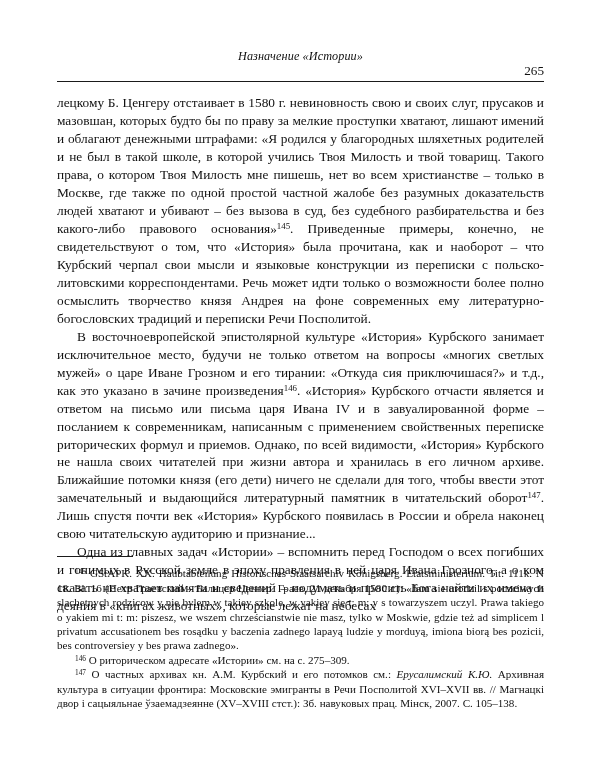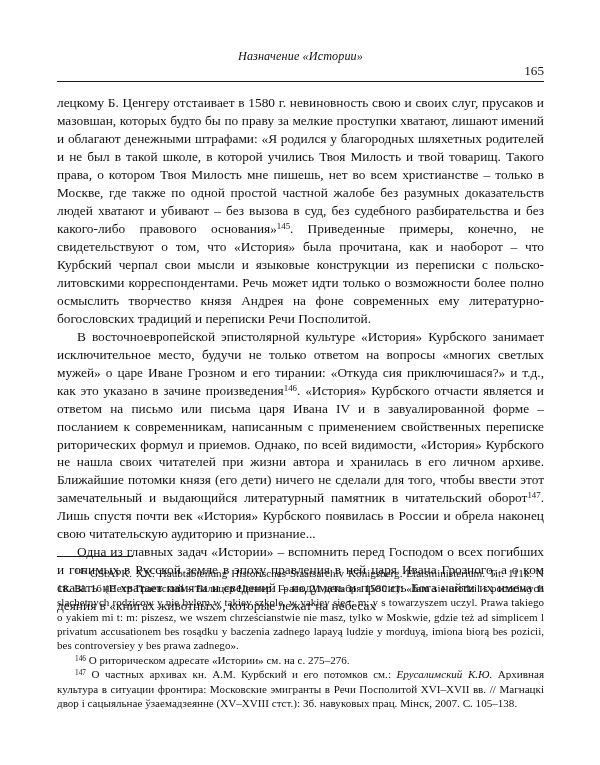--- a/index.html
+++ b/index.html
@@ -108,35 +108,35 @@
 </style>
 </head>
 <body>
 
 <div class="page">
 
   <div class="content">
 
     <div class="running-head">
       <span class="running-head-title">Назначение «Истории»</span>
-      <span class="running-head-page">165</span>
+      <span class="running-head-page">265</span>
     </div>
 
     <div class="head-rule"></div>
 
     <div class="body-text" id="body-text">
         <p class="no-indent"><span>лецкому Б. Ценгеру отстаивает в 1580 г. невиновность свою и своих слуг, прусаков и мазовшан, которых будто бы по праву за мелкие проступки хватают, лишают имений и облагают денежными штрафами: «Я родился у благородных шляхетных родителей и не был в такой школе, в которой учились Твоя Милость и твой товарищ. Такого права, о котором Твоя Милость мне пишешь, нет во всем христианстве – только в Москве, где также по одной простой частной жалобе без разумных доказательств людей хватают и убивают – без вызова в суд, без судебного разбирательства и без какого-либо правового основания»</span><sup class="fn">145</sup><span>. Приведенные примеры, конечно, не свидетельствуют о том, что «История» была прочитана, как и наоборот – что Курбский черпал свои мысли и языковые конструкции из переписки с польско-литовскими корреспондентами. Речь может идти только о возможности более полно осмыслить творчество князя Андрея на фоне современных ему литературно-богословских традиций и переписки Речи Посполитой.</span></p>
         <p><span>В восточноевропейской эпистолярной культуре «История» Курбского занимает исключительное место, будучи не только ответом на вопросы «многих светлых мужей» о царе Иване Грозном и его тирании: «Откуда сия приключишася?» и т.д., как это указано в зачине произведения</span><sup class="fn">146</sup><span>. «История» Курбского отчасти является и ответом на письмо или письма царя Ивана IV и в завуалированной форме – посланием к современникам, написанным с применением свойственных переписке риторических формул и приемов. Однако, по всей видимости, «История» Курбского не нашла своих читателей при жизни автора и хранилась в его личном архиве. Ближайшие потомки князя (его дети) ничего не сделали для того, чтобы ввести этот замечательный и выдающийся литературный памятник в читательский оборот</span><sup class="fn">147</sup><span>. Лишь спустя почти век «История» Курбского появилась в России и обрела наконец свою читательскую аудиторию и признание...</span></p>
         <p><span>Одна из главных задач «Истории» – вспомнить перед Господом о всех погибших и гонимых в Русской земле в эпоху правления в ней царя Ивана Грозного, а о ком сказать не хватает памяти и сведений – подумать и просить Бога найти их имена и деяния в «книгах животных», которые лежат на небесах</span></p>
       </div>
 
   </div>
 
   <div class="footnote-area">
     <div class="footnote-rule"></div>
     <div class="footnotes" id="footnote-list">
         <p><sup class="fn">145</sup><span> GStAPK. XX. Haubtabteilung Historisches Staatsarchiv Königsberg. Etatsministerium. Tit. 111k. N 18. Bl. 16 (Петр Граевский – Бальцер Ценгер. Граев, 21 декабря 1580 г.): «Jam sie urodzil s poczciwych slachetnych rodzicow y nie bylem w takiey szkole, w yakiey się t: m: y s towarzyszem uczyl. Prawa takiego o yakiem mi t: m: piszesz, we wszem chrześcianstwie nie masz, tylko w Moskwie, gdzie też ad simplicem l privatum accusationem bes rosądku y baczenia zadnego lapayą ludzie y morduyą, imiona biorą bes pozicii, bes controversiey y bes prawa zadnego».</span></p>
-        <p><sup class="fn">146</sup><span> О риторическом адресате «Истории» см. на с. 275–276.</span></p>
+        <p><sup class="fn">146</sup><span> О риторическом адресате «Истории» см. на с. 275–309.</span></p>
         <p><sup class="fn">147</sup><span> О частных архивах кн. А.М. Курбский и его потомков см.: </span><span class="it">Ерусалимский К.Ю.</span><span> Архивная культура в ситуации фронтира: Московские эмигранты в Речи Посполитой XVI–XVII вв. // Магнацкі двор і сацыяльнае ўзаемадзеянне (XV–XVIII стст.): Зб. навуковых прац. Мінск, 2007. С. 105–138.</span></p>
       </div>
   </div>
 
 </div>
 
 </body></html>

